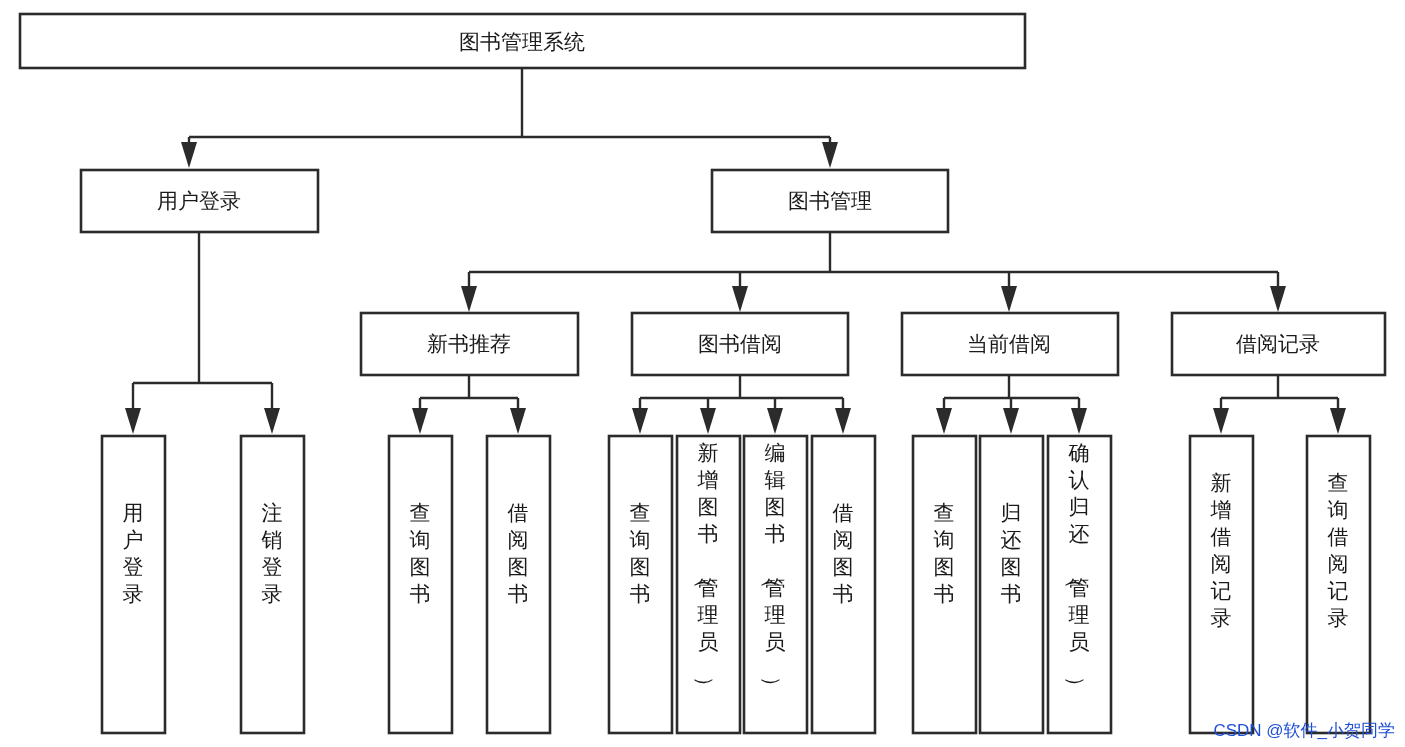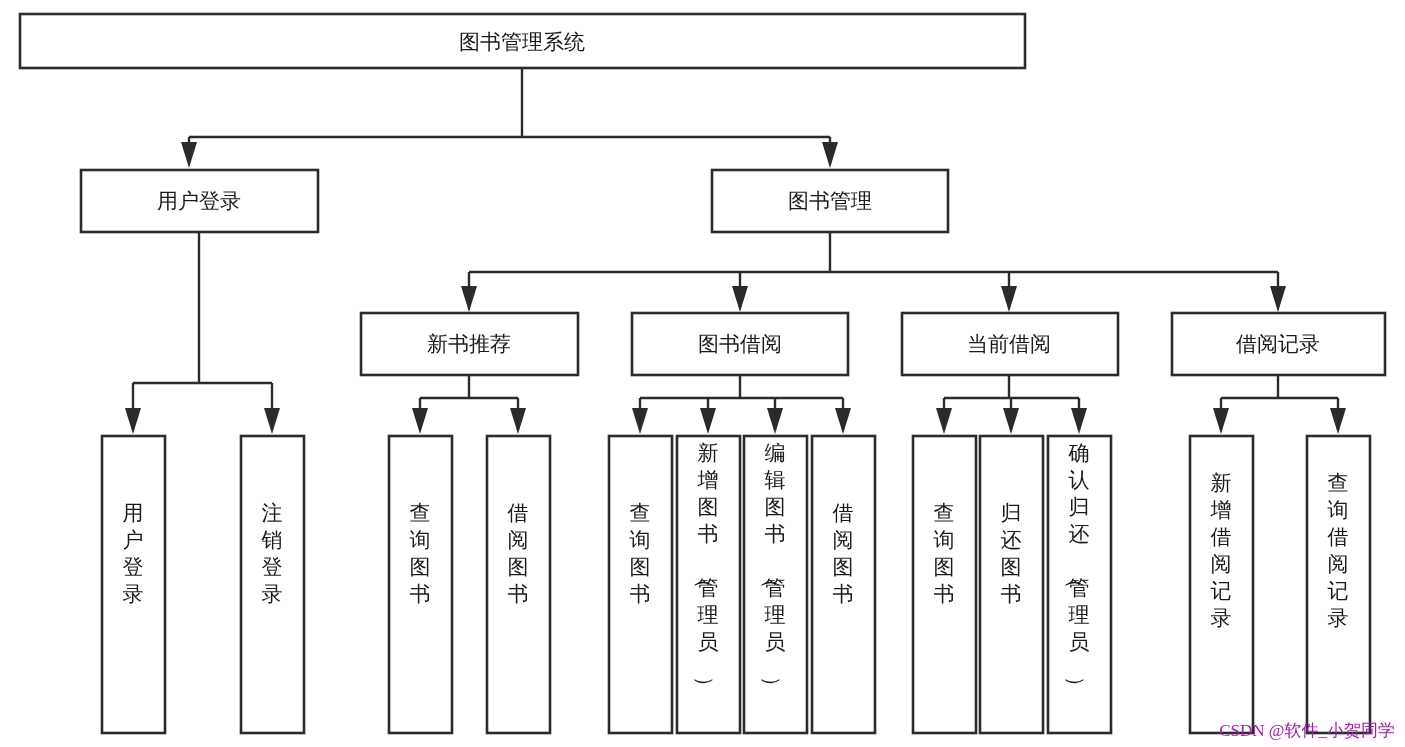--- a/index.html
+++ b/index.html
@@ -43,23 +43,23 @@
     fill: none;
   }
   .arrow-head {
     fill: #2b2b2b;
     stroke: none;
   }
   .watermark {
     position: absolute;
     right: 10px;
     bottom: 5px;
-    font-family: Liberation Serif, serif;
+    font-family: Liberation Sans, sans-serif;
     font-size: 17px;
-    color: #a21caf;
+    color: #1d4ed8;
     white-space: nowrap;
     pointer-events: none;
   }
 </style>
 </head>
 <body>
 
 <svg id="diagram" viewBox="0 0 1405 747" xmlns="http://www.w3.org/2000/svg">
 
   <g>

